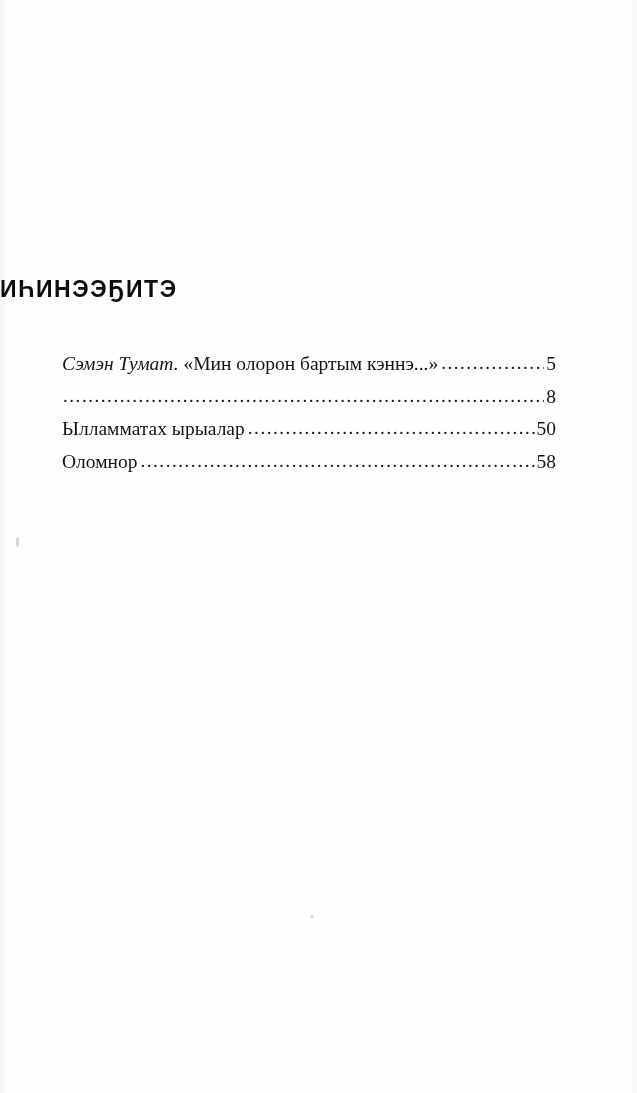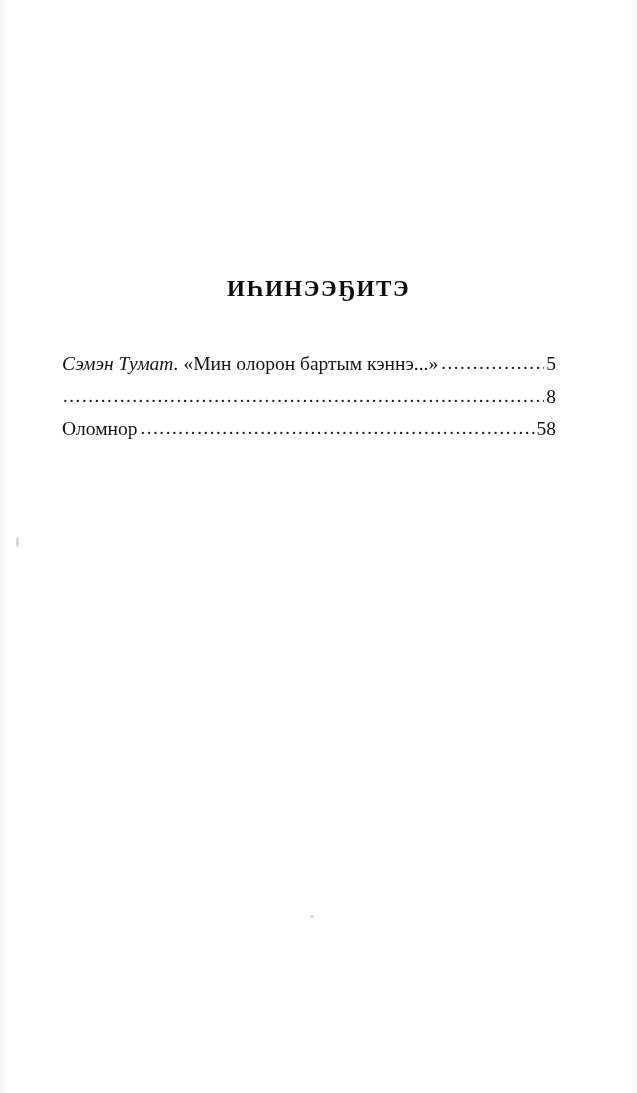--- a/index.html
+++ b/index.html
@@ -23,22 +23,22 @@
     width: 637px;
     height: 1093px;
     background: #fefefe;
   }
 
   .toc-title {
     position: absolute;
     top: 276px;
     left: 0;
     width: 637px;
-    text-align: center;
-    font-family: Liberation Serif, serif;
+    text-align: left;
+    font-family: Liberation Sans, sans-serif;
     font-weight: bold;
     font-size: 23px;
     letter-spacing: 1.6px;
     color: #0d0c0b;
   }
 
   .toc-list {
     position: absolute;
     top: 354px;
     left: 62px;
@@ -133,20 +133,25 @@
       <span class="label"><span class="author">Сэмэн Тумат.</span><span> «Мин олорон бартым кэннэ...»</span></span>
       <span class="leader"></span>
       <span class="page-num">5</span>
     </div>
 
     <div class="toc-entry">
       <span class="leader"></span>
       <span class="page-num">8</span>
     </div>
 
+    <div class="toc-entry">
+      <span class="label"><span class="author"></span><span>Ылламматах ырыалар</span></span>
+      <span class="leader"></span>
+      <span class="page-num">50</span>
+    </div>
 
     <div class="toc-entry">
       <span class="label"><span class="author"></span><span>Оломнор</span></span>
       <span class="leader"></span>
       <span class="page-num">58</span>
     </div>
 
   </div>
 </div>
 

